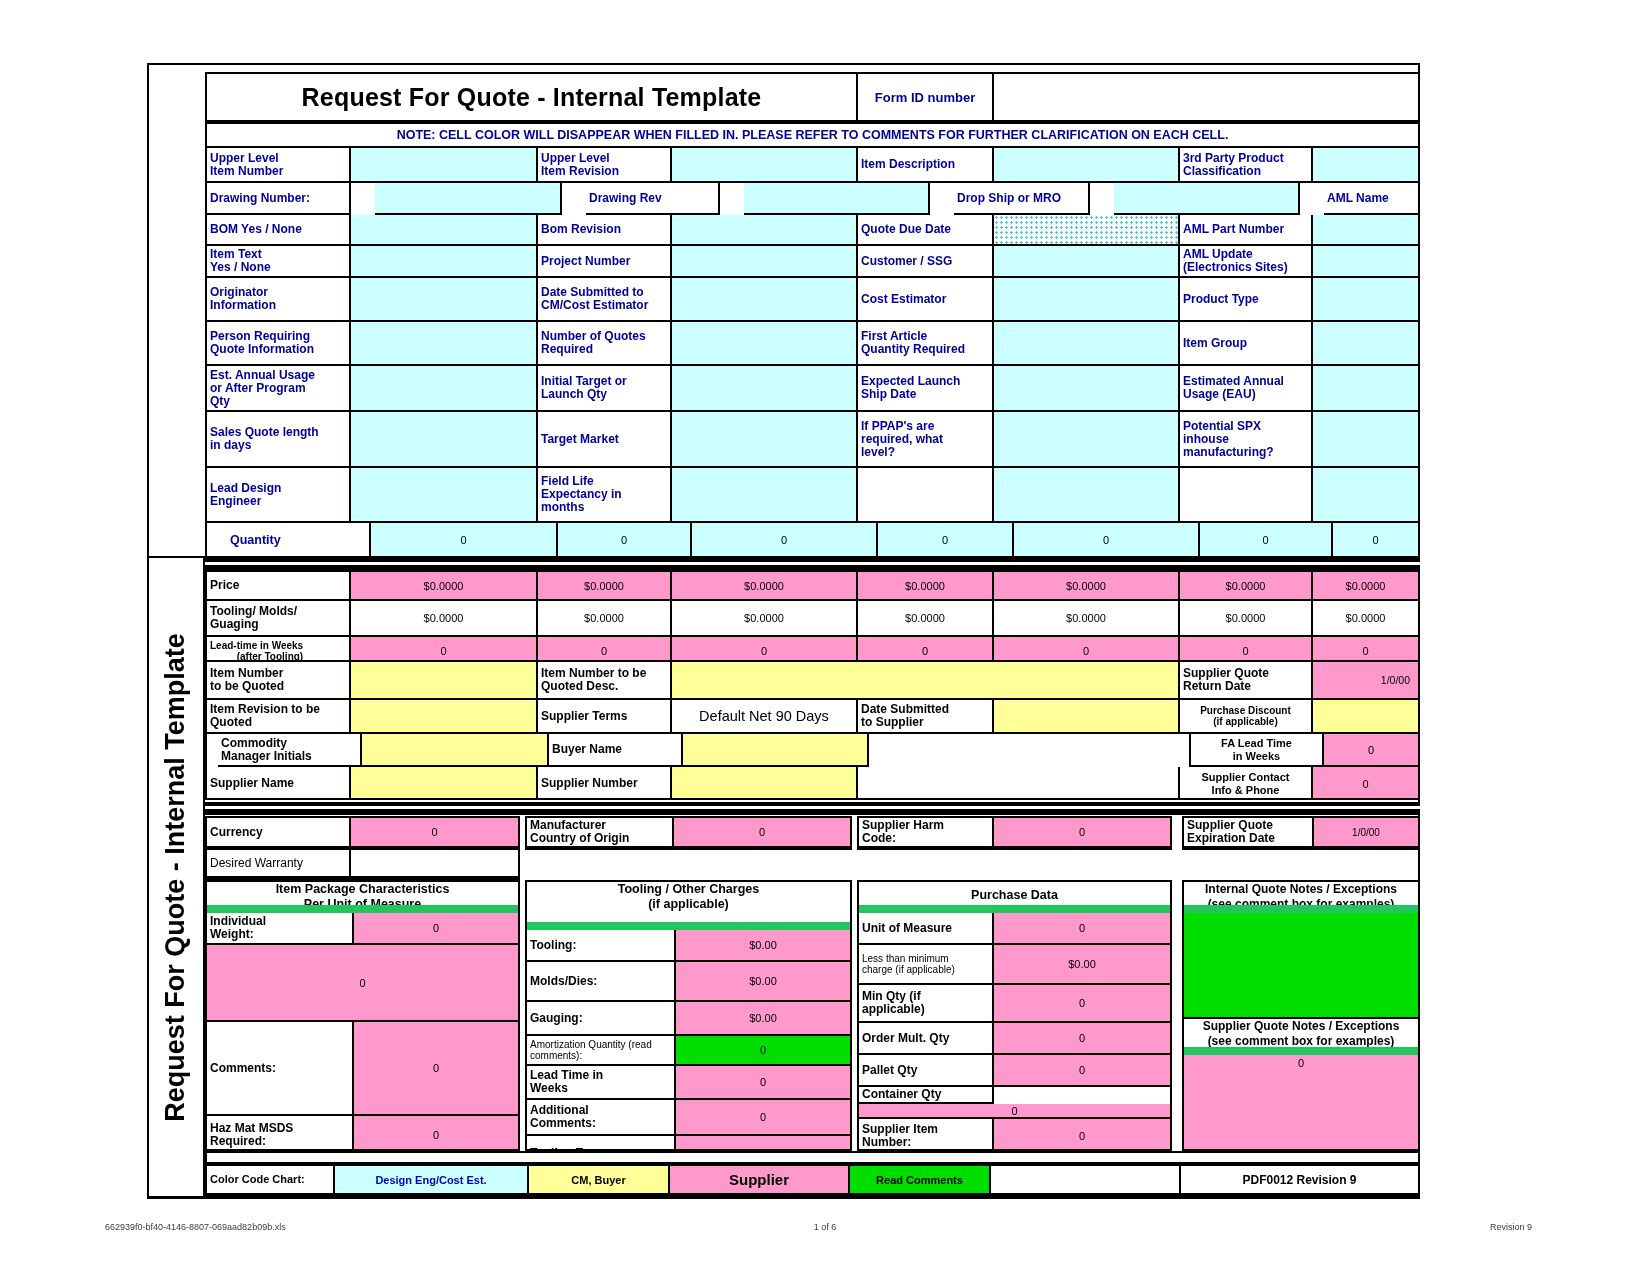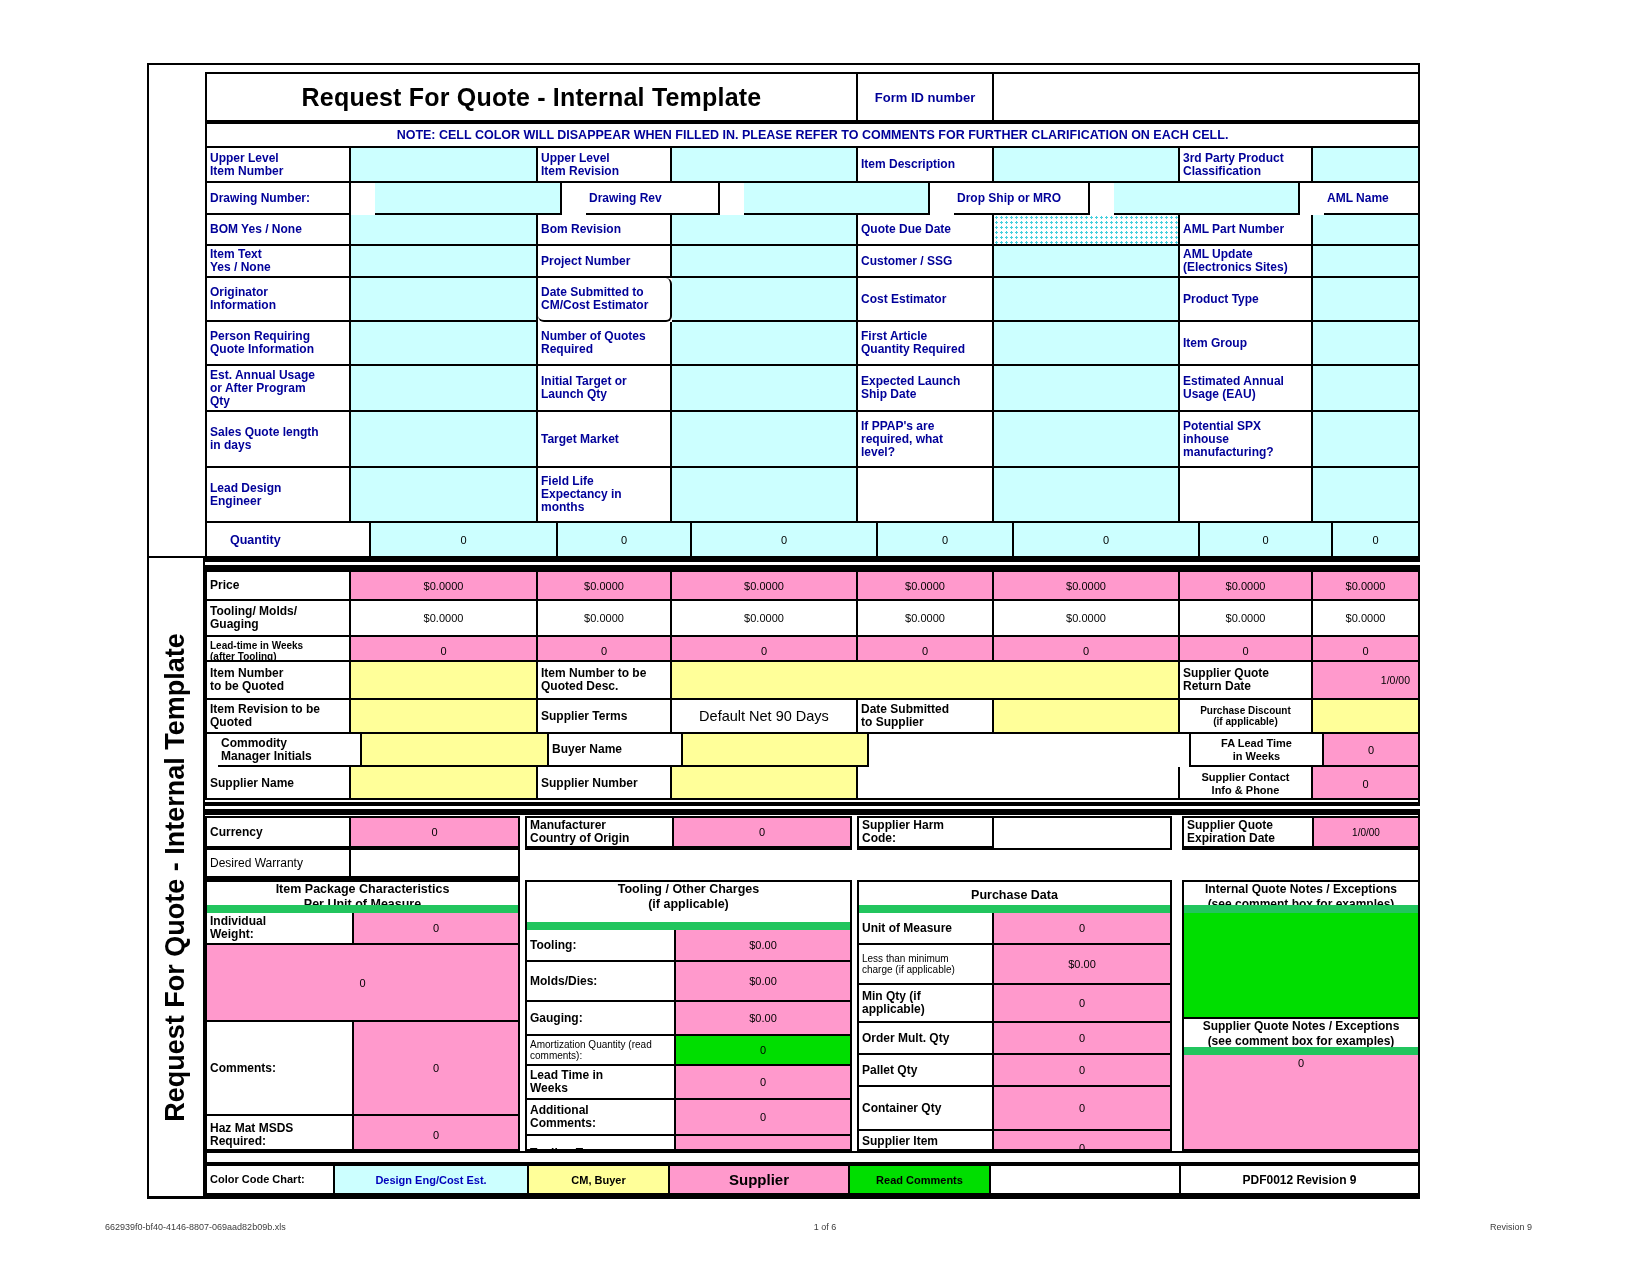--- a/index.html
+++ b/index.html
@@ -112,21 +112,21 @@
       <div class="c lab" style="width: 136px;">Customer / SSG</div>
       <div class="c cyan val" style="width: 186px;"></div>
       <div class="c lab" style="width: 133px;">AML Update
 (Electronics Sites)</div>
       <div class="c cyan val grow"></div>
     </div>
     <div class="frow" style="height: 44px;">
       <div class="c lab" style="width: 144px;">Originator
 Information</div>
       <div class="c cyan val" style="width: 187px;"></div>
-      <div class="c lab" style="width: 134px; border-radius: 6px;">Date Submitted to
+      <div class="c lab" style="width: 134px;">Date Submitted to
 CM/Cost Estimator</div>
       <div class="c cyan val" style="width: 186px;"></div>
       <div class="c lab" style="width: 136px;">Cost Estimator</div>
       <div class="c cyan val" style="width: 186px;"></div>
       <div class="c lab" style="width: 133px;">Product Type</div>
       <div class="c cyan val grow"></div>
     </div>
     <div class="frow" style="height: 44px;">
       <div class="c lab" style="width: 144px;">Person Requiring
 Quote Information</div>
@@ -212,21 +212,21 @@
       <div class="c blab" style="width: 144px;">Tooling/ Molds/
 Guaging</div>
       <div class="c white val" style="width: 187px;">$0.0000</div>
       <div class="c white val" style="width: 134px;">$0.0000</div>
       <div class="c white val" style="width: 186px;">$0.0000</div>
       <div class="c white val" style="width: 136px;">$0.0000</div>
       <div class="c white val" style="width: 186px;">$0.0000</div>
       <div class="c white val" style="width: 133px;">$0.0000</div>
       <div class="c white val grow">$0.0000</div>
     </div>
-    <div class="frow lastrow" style="height: 27px;">
+    <div class="frow lastrow" style="height: 27px; text-align: right;">
       <div class="c blab small" style="width: 144px;">Lead-time in Weeks
 (after Tooling)</div>
       <div class="c pink val" style="width: 187px;">0</div>
       <div class="c pink val" style="width: 134px;">0</div>
       <div class="c pink val" style="width: 186px;">0</div>
       <div class="c pink val" style="width: 136px;">0</div>
       <div class="c pink val" style="width: 186px;">0</div>
       <div class="c pink val" style="width: 133px;">0</div>
       <div class="c pink val grow">0</div>
     </div>
@@ -284,21 +284,21 @@
 
 <div class="tbl frow" style="left:205px;top:816px;width:315px;height:34px;">
   <div class="c blab" style="width:144px;">Currency</div>
   <div class="c pink val grow">0</div>
 </div>
 <div class="tbl frow" style="left:525px;top:816px;width:327px;height:34px;">
   <div class="c blab" style="width:147px;">Manufacturer
 Country of Origin</div>
   <div class="c pink val grow">0</div>
 </div>
-<div class="tbl frow" style="left:857px;top:816px;width:315px;height:34px;flex-direction:column;">
+<div class="tbl frow" style="left:857px;top:816px;width:315px;height:34px;">
   <div class="c blab" style="width:135px;">Supplier Harm
 Code:</div>
   <div class="c pink val grow">0</div>
 </div>
 <div class="tbl frow" style="left:1182px;top:816px;width:238px;height:34px;">
   <div class="c blab" style="width:130px;">Supplier Quote
 Expiration Date</div>
   <div class="c pink val grow" style="font-size:10px;">1/0/00</div>
 </div>
 
@@ -385,21 +385,21 @@
         <div class="c pink val grow">0</div>
       </div>
       <div class="frow" style="height: 32px;">
         <div class="c blab" style="width: 135px;">Order Mult. Qty</div>
         <div class="c pink val grow">0</div>
       </div>
       <div class="frow" style="height: 32px;">
         <div class="c blab" style="width: 135px;">Pallet Qty</div>
         <div class="c pink val grow">0</div>
       </div>
-      <div class="frow" style="height: 44px;">
+      <div class="frow" style="height: 32px; flex-direction: column;">
         <div class="c blab" style="width: 135px;">Container Qty</div>
         <div class="c pink val grow">0</div>
       </div>
       <div class="frow lastrow" style="height: 34px;">
         <div class="c blab" style="width: 135px;">Supplier Item
 Number:</div>
         <div class="c pink val grow">0</div>
       </div>
     </div>
 </div>

